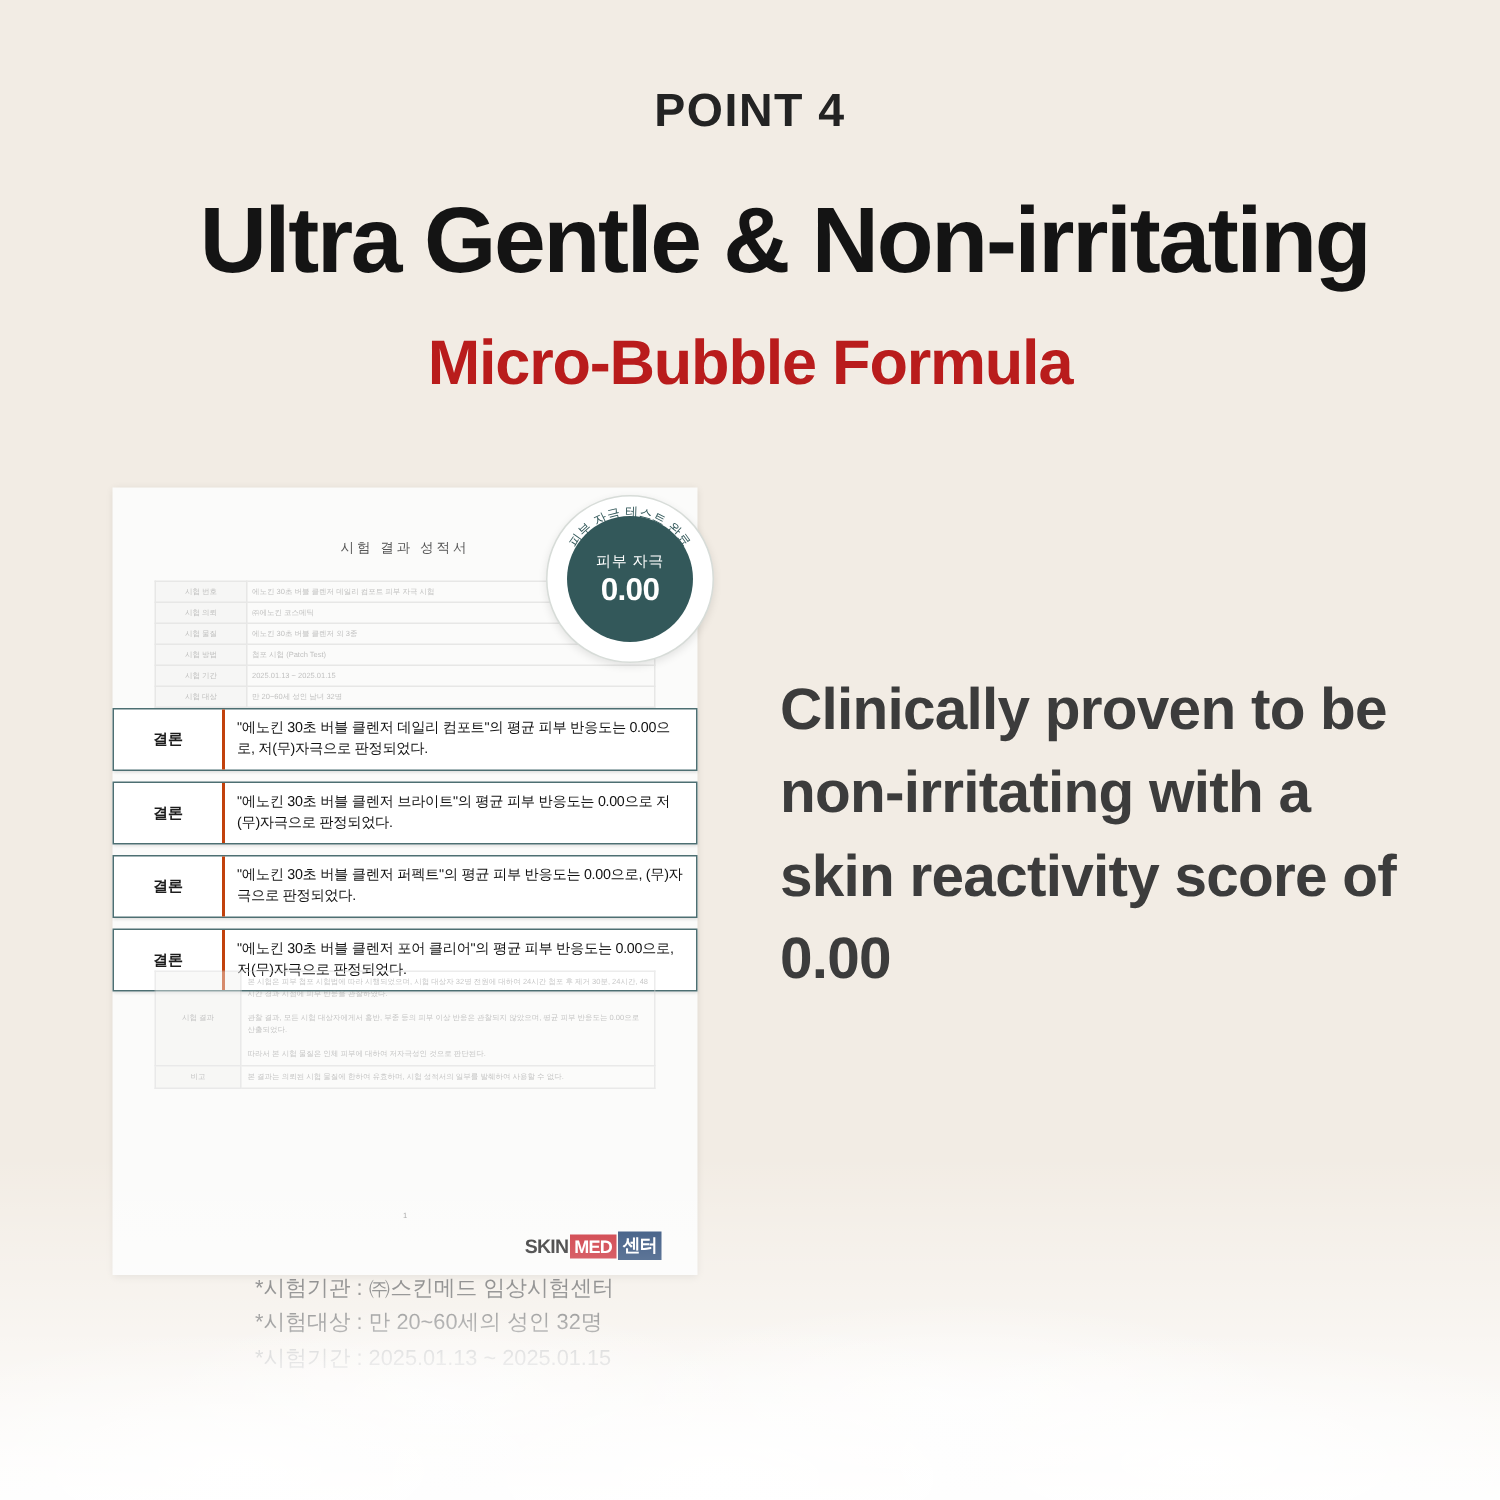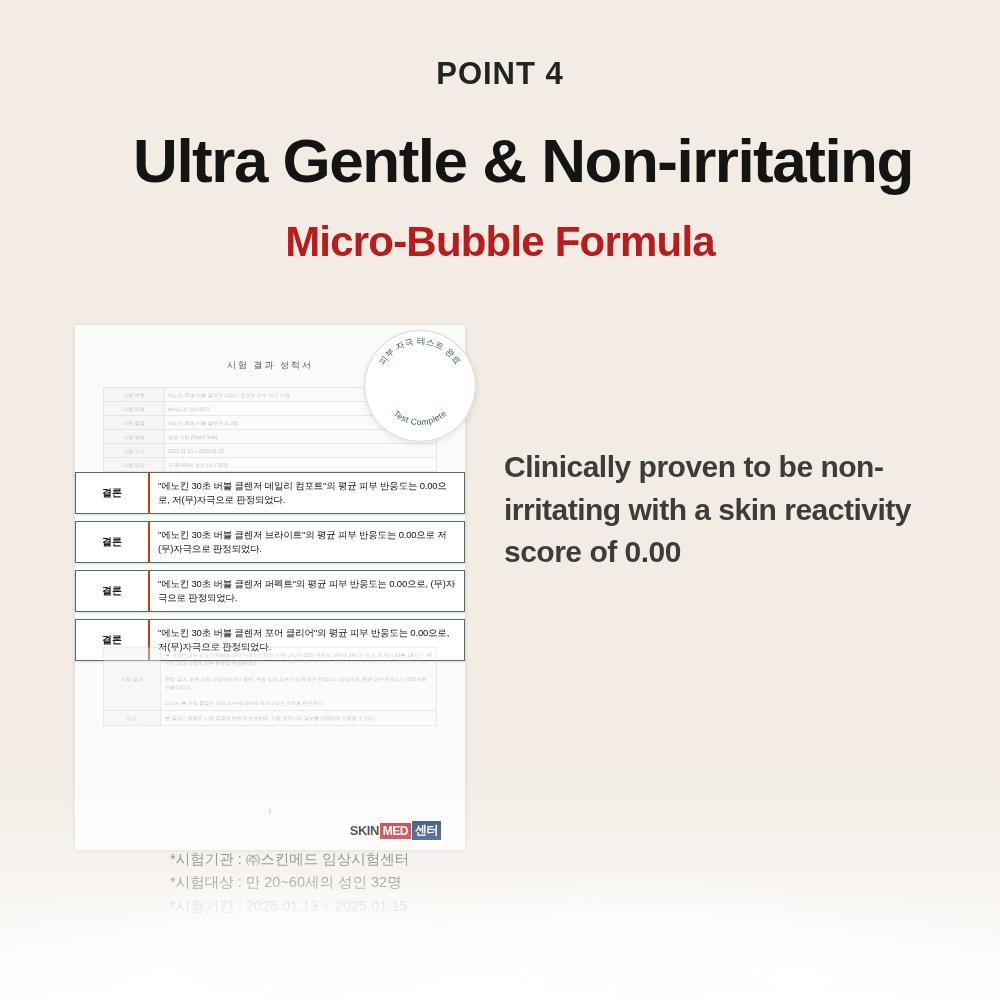--- a/index.html
+++ b/index.html
@@ -64,24 +64,24 @@
     text-align: center;
     font-size: 42px;
     font-weight: bold;
     letter-spacing: -0.8px;
     color: #b91c1c;
   }
 
   
   .proof-copy {
     position: absolute;
-    left: 504px;
+    left: 520px;
     top: 446px;
     width: 420px;
-    font-size: 30px;
+    font-size: 39px;
     line-height: 1.42;
     font-weight: bold;
     letter-spacing: -0.5px;
     color: #3c3c3c;
   }
 
   
   .report {
     position: absolute;
     left: 75px;
@@ -373,20 +373,24 @@
 
 <div class="seal">
   <svg class="seal-arc" viewBox="0 0 110 110">
     <defs>
       <path id="arcTop" d="M 13,55 A 42,42 0 0 1 97,55"></path>
       <path id="arcBottom" d="M 16,55 A 39,39 0 0 0 94,55"></path>
     </defs>
     <text><textPath href="#arcTop" startOffset="50%" text-anchor="middle" id="arc-top-label">피부 자극 테스트 완료</textPath></text>
     <text><textPath href="#arcBottom" startOffset="50%" text-anchor="middle" id="arc-bottom-label">Test Complete</textPath></text>
   </svg>
+  <div class="seal-inner">
+    <div class="t1">피부 자극</div>
+    <div class="t2">0.00</div>
+  </div>
 </div>
 
 <div class="proof-copy">Clinically proven to be non-irritating with a skin reactivity score of 0.00</div>
 
 <div class="footnotes">
   <div>*시험기관 : ㈜스킨메드 임상시험센터</div>
   <div>*시험대상 : 만 20~60세의 성인 32명</div>
   <div>*시험기간 : 2025.01.13 ~ 2025.01.15</div>
 </div>
 

